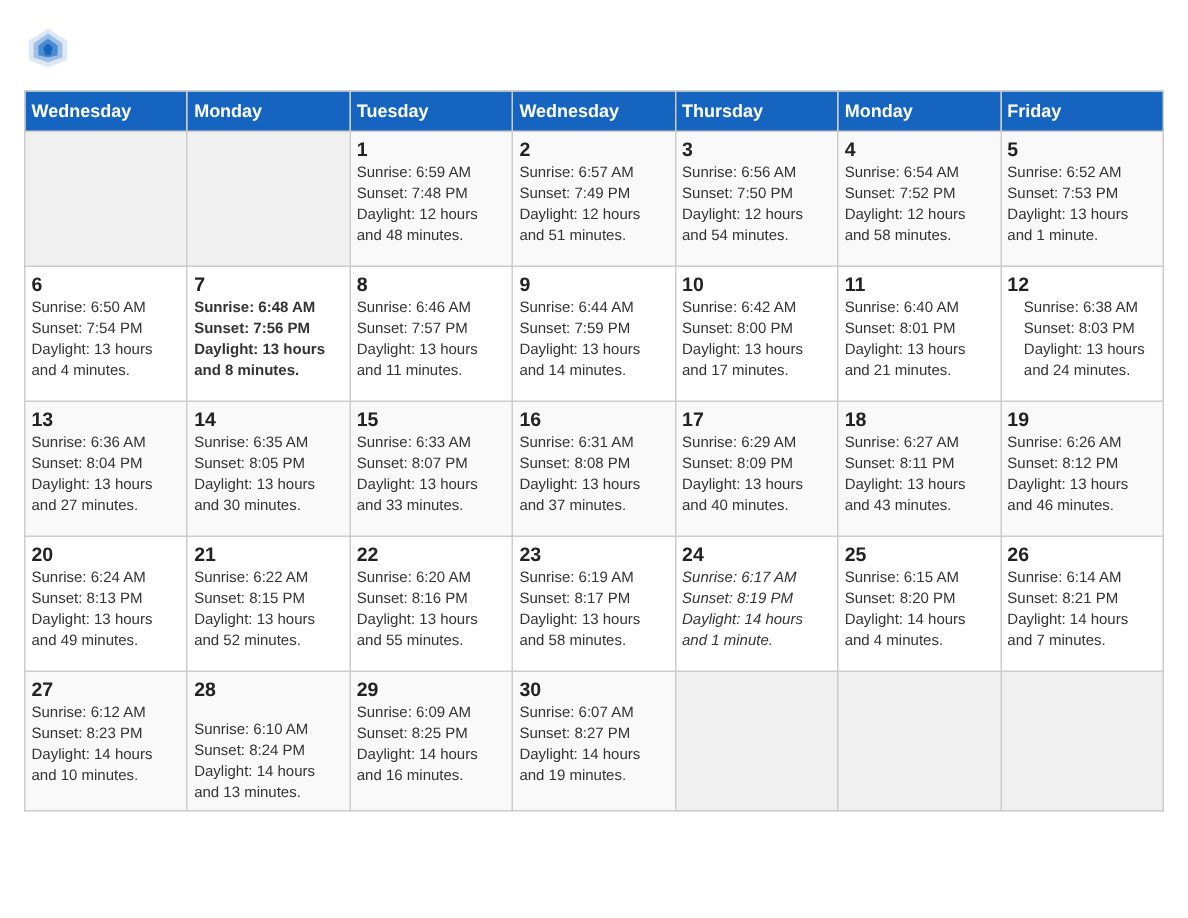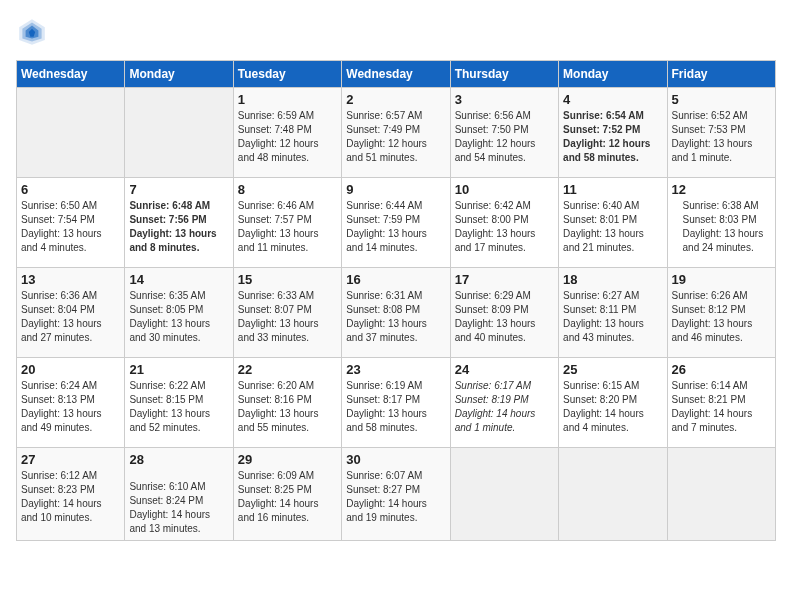--- a/index.html
+++ b/index.html
@@ -149,21 +149,21 @@
         </td>
         <td>
           <span class="day-num">3</span>
           <div class="day-info" style="white-space: pre-line;">Sunrise: 6:56 AM
 Sunset: 7:50 PM
 Daylight: 12 hours
 and 54 minutes.</div>
         </td>
         <td>
           <span class="day-num">4</span>
-          <div class="day-info" style="white-space: pre-line; font-weight: bold;">Sunrise: 6:54 AM
+          <div class="day-info" style="white-space: pre-line;">Sunrise: 6:54 AM
 Sunset: 7:52 PM
 Daylight: 12 hours
 and 58 minutes.</div>
         </td>
         <td>
           <span class="day-num">5</span>
           <div class="day-info" style="white-space: pre-line;">Sunrise: 6:52 AM
 Sunset: 7:53 PM
 Daylight: 13 hours
 and 1 minute.</div>

